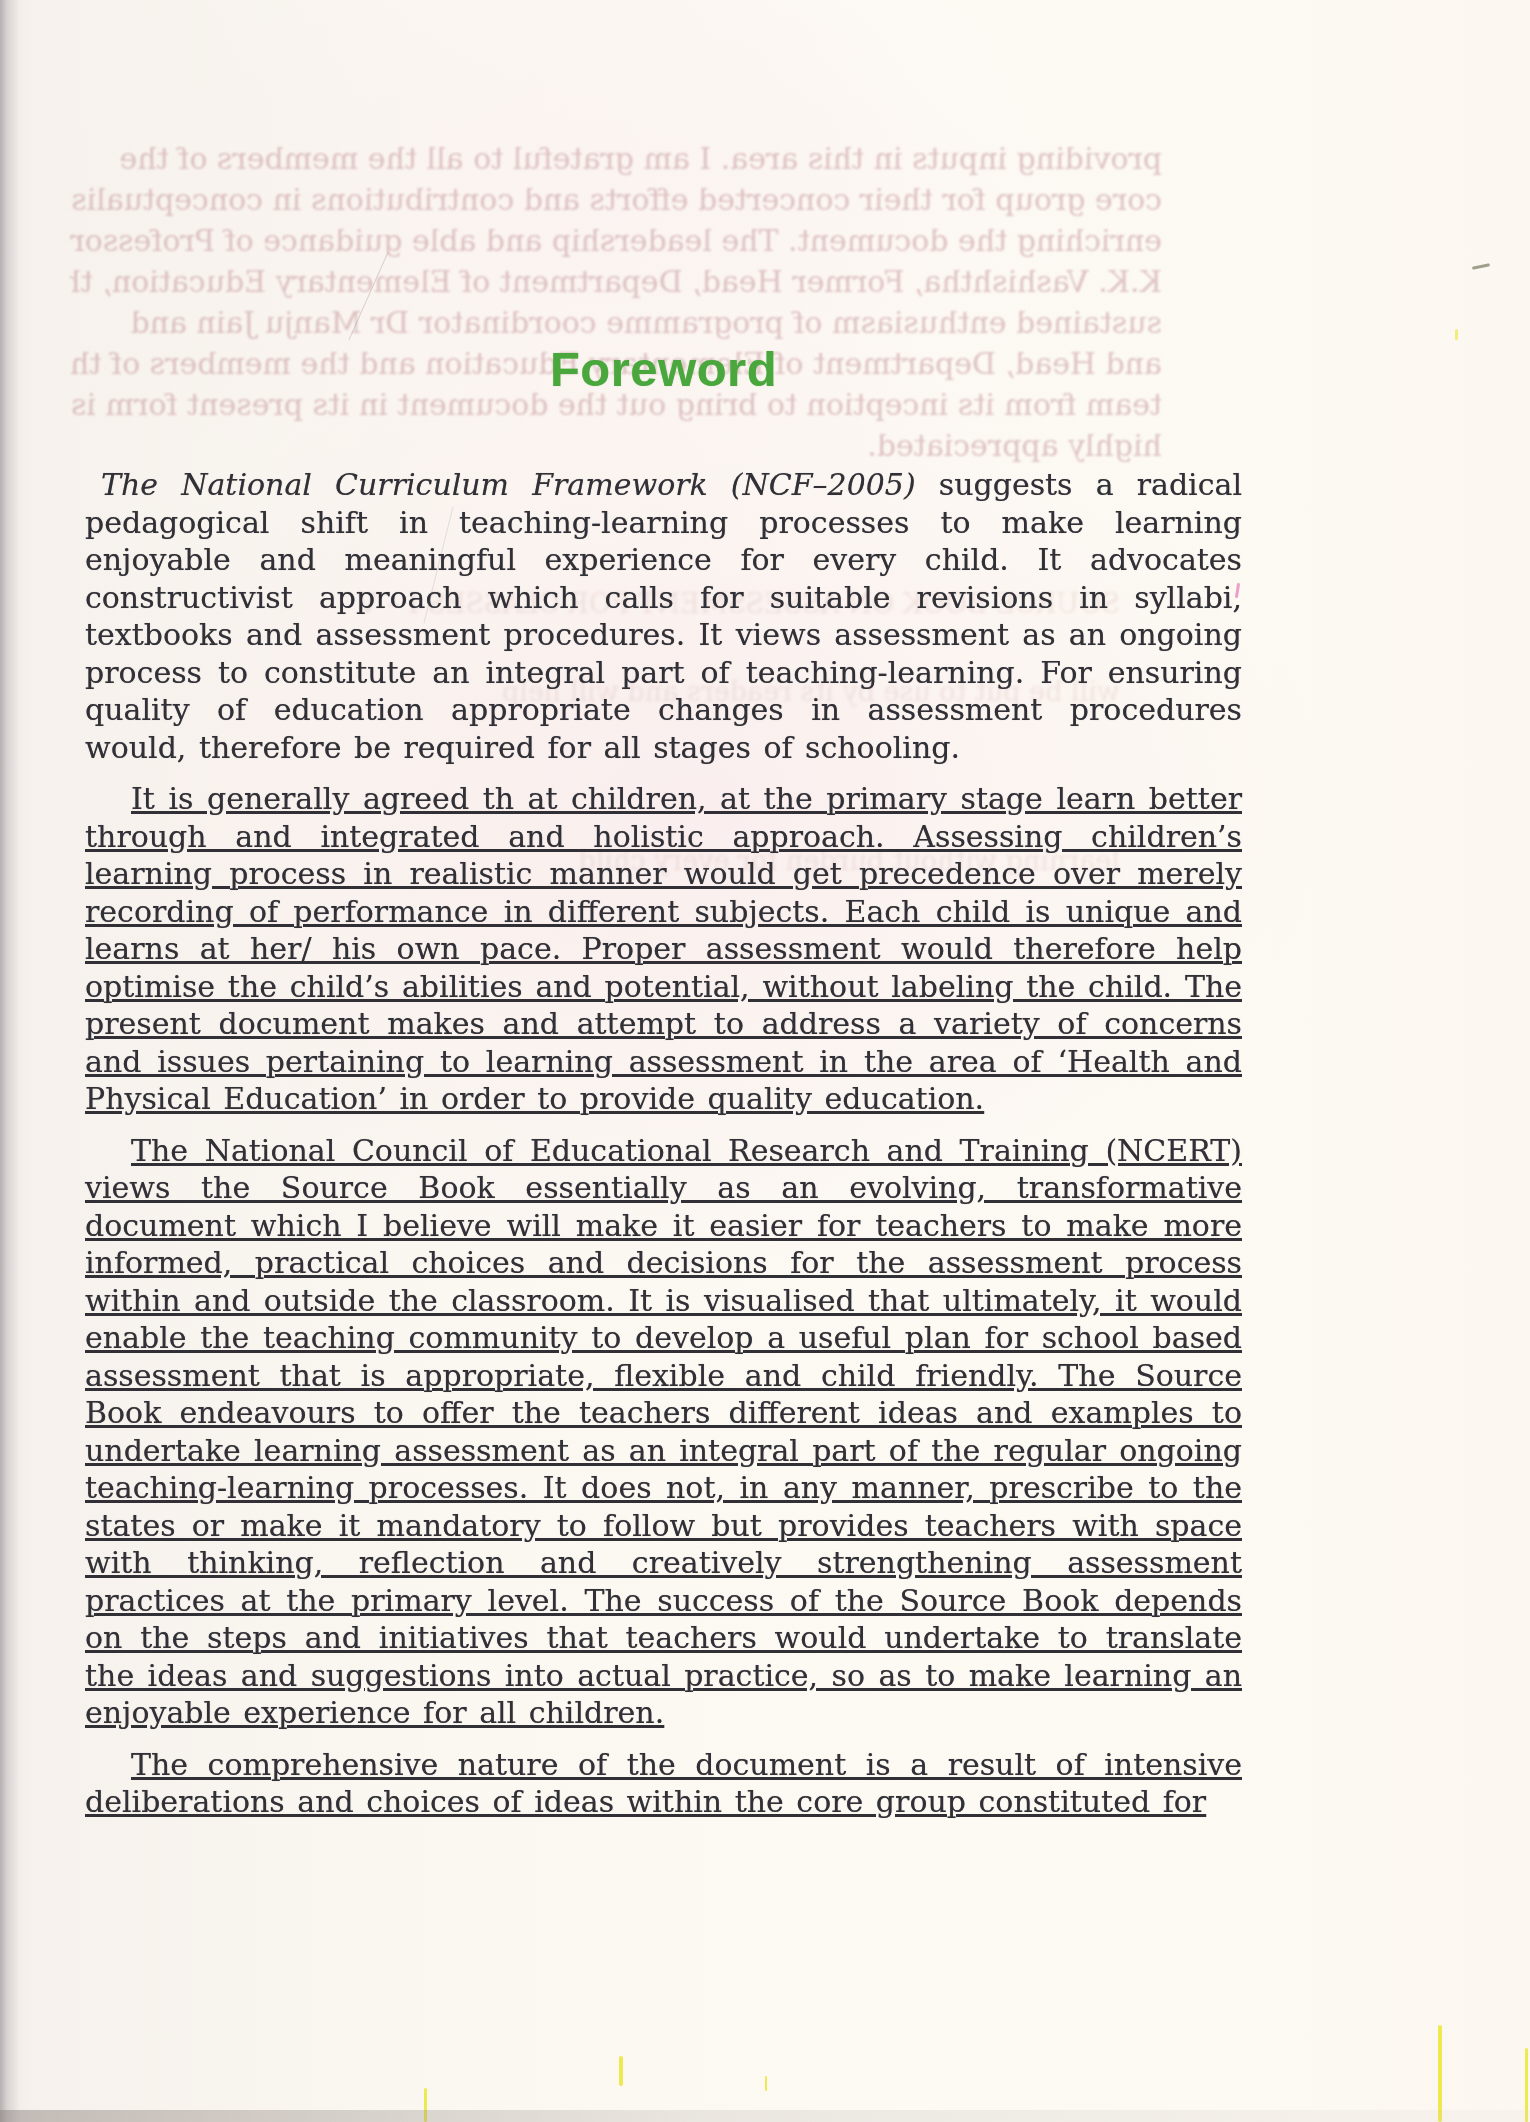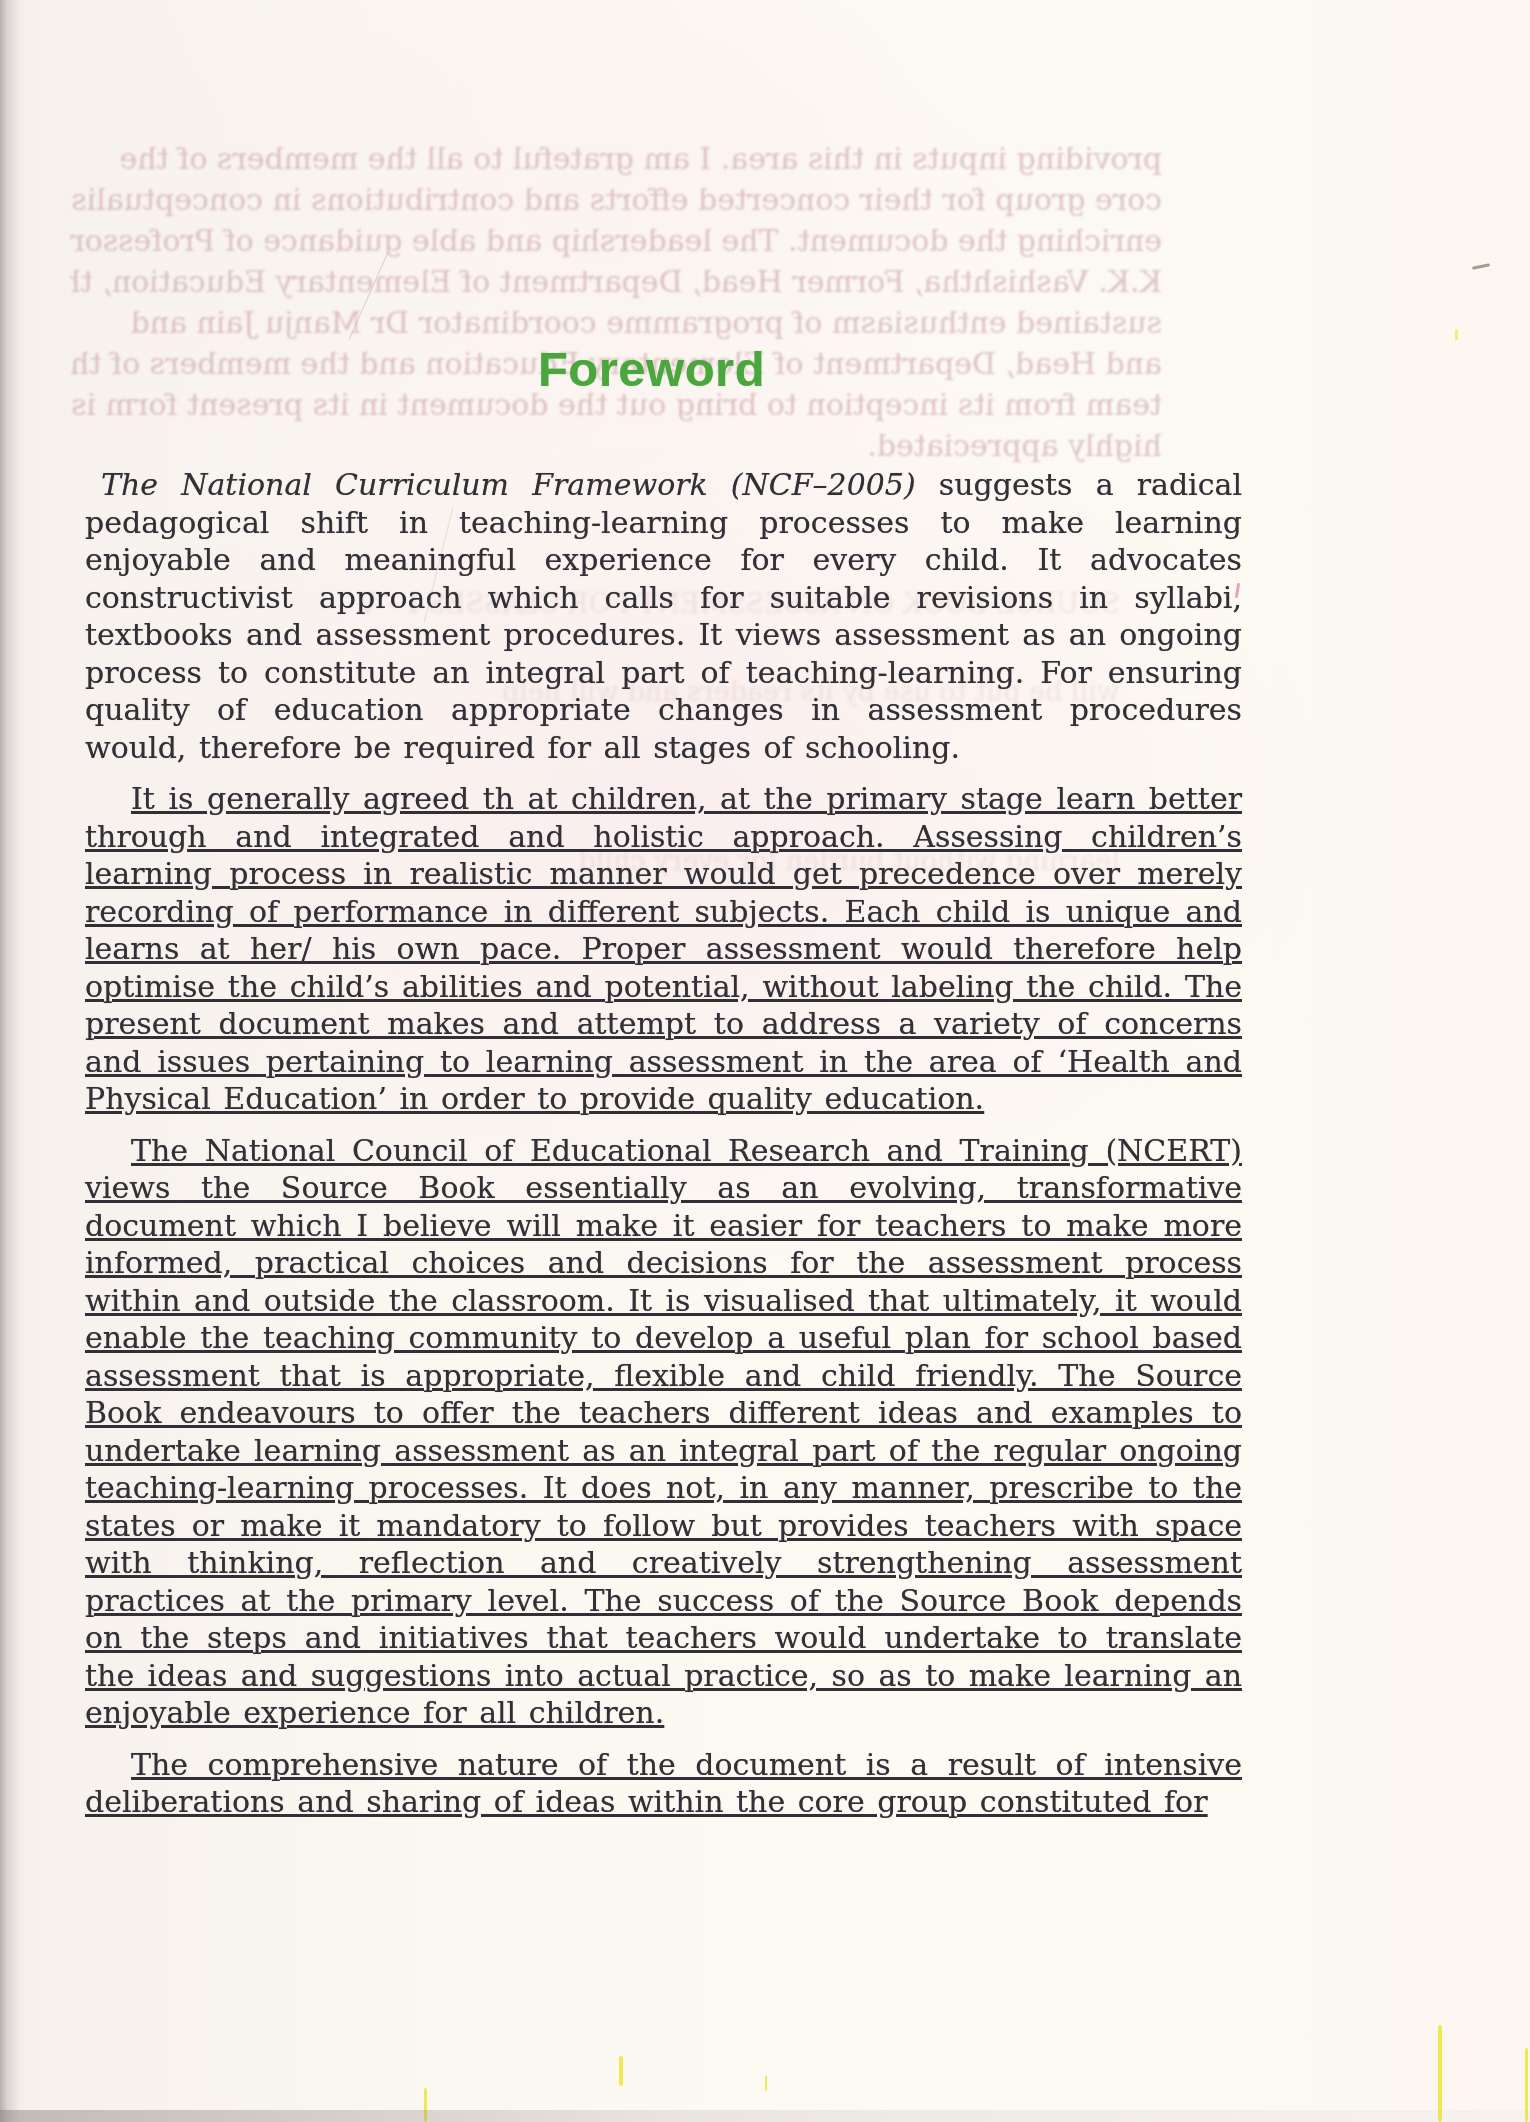--- a/index.html
+++ b/index.html
@@ -44,21 +44,21 @@
     color: rgba(200,158,160,0.22);
     filter: blur(1.4px);
     font-size: 27px;
     pointer-events: none;
     white-space: nowrap; overflow: hidden;
   }
   .bleed-mid.m1 { top: 588px; }
   .bleed-mid.m2 { top: 676px; }
   .bleed-mid.m3 { top: 845px; }
   .title {
-    position: absolute; left: 73px; top: 341px; width: 1157px;
+    position: absolute; left: 85px; top: 341px; width: 1157px;
     text-align: center;
     font-family: "Liberation Sans", sans-serif;
     font-weight: 700;
     font-size: 49px;
     letter-spacing: 0.5px;
     color: #4aa73d;
     text-shadow: 0 0 1px rgba(74,167,61,0.55);
   }
   .content {
     position: absolute; left: 85px; top: 466px; width: 1157px;
@@ -117,21 +117,21 @@
   <div class="bleed-mid m1">SOURCE BOOK ON ASSESSMENT FOR CLASSES I – V</div>
   <div class="bleed-mid m2">will be put to use by its readers and will help</div>
   <div class="bleed-mid m3">learning without burden for every child</div>
 
   <div class="title">Foreword</div>
 
   <div class="content">
     <p><span class="lead-italic">The National Curriculum Framework (NCF–2005)</span><span> suggests a radical pedagogical shift in teaching-learning processes to make learning enjoyable and meaningful experience for every child. It advocates constructivist approach which calls for suitable revisions in syllabi, textbooks and assessment procedures. It views assessment as an ongoing process to constitute an integral part of teaching-learning. For ensuring quality of education appropriate changes in assessment procedures would, therefore be required for all stages of schooling.</span></p>
     <p class="indent">It is generally agreed th at children, at the primary stage learn better through and integrated and holistic approach. Assessing children’s learning process in realistic manner would get precedence over merely recording of performance in different subjects. Each child is unique and learns at her/ his own pace. Proper assessment would therefore help optimise the child’s abilities and potential, without labeling the child. The present document makes and attempt to address a variety of concerns and issues pertaining to learning assessment in the area of ‘Health and Physical Education’ in order to provide quality education.</p>
     <p class="indent">The National Council of Educational Research and Training (NCERT) views the Source Book essentially as an evolving, transformative document which I believe will make it easier for teachers to make more informed, practical choices and decisions for the assessment process within and outside the classroom. It is visualised that ultimately, it would enable the teaching community to develop a useful plan for school based assessment that is appropriate, flexible and child friendly. The Source Book endeavours to offer the teachers different ideas and examples to undertake learning assessment as an integral part of the regular ongoing teaching-learning processes. It does not, in any manner, prescribe to the states or make it mandatory to follow but provides teachers with space with thinking, reflection and creatively strengthening assessment practices at the primary level. The success of the Source Book depends on the steps and initiatives that teachers would undertake to translate the ideas and suggestions into actual practice, so as to make learning an enjoyable experience for all children.</p>
-    <p class="indent">The comprehensive nature of the document is a result of intensive deliberations and sharing of ideas within the core group constituted for</p>
+    <p class="indent">The comprehensive nature of the document is a result of intensive deliberations and choices of ideas within the core group constituted for</p>
   </div>
 
   <div class="scratch"></div>
   <div class="scratch2"></div>
 
   <div class="ymark ym1"></div>
   <div class="ymark ym2"></div>
   <div class="ymark ym3"></div>
   <div class="ymark ym4"></div>
   <div class="ymark ym5"></div>

